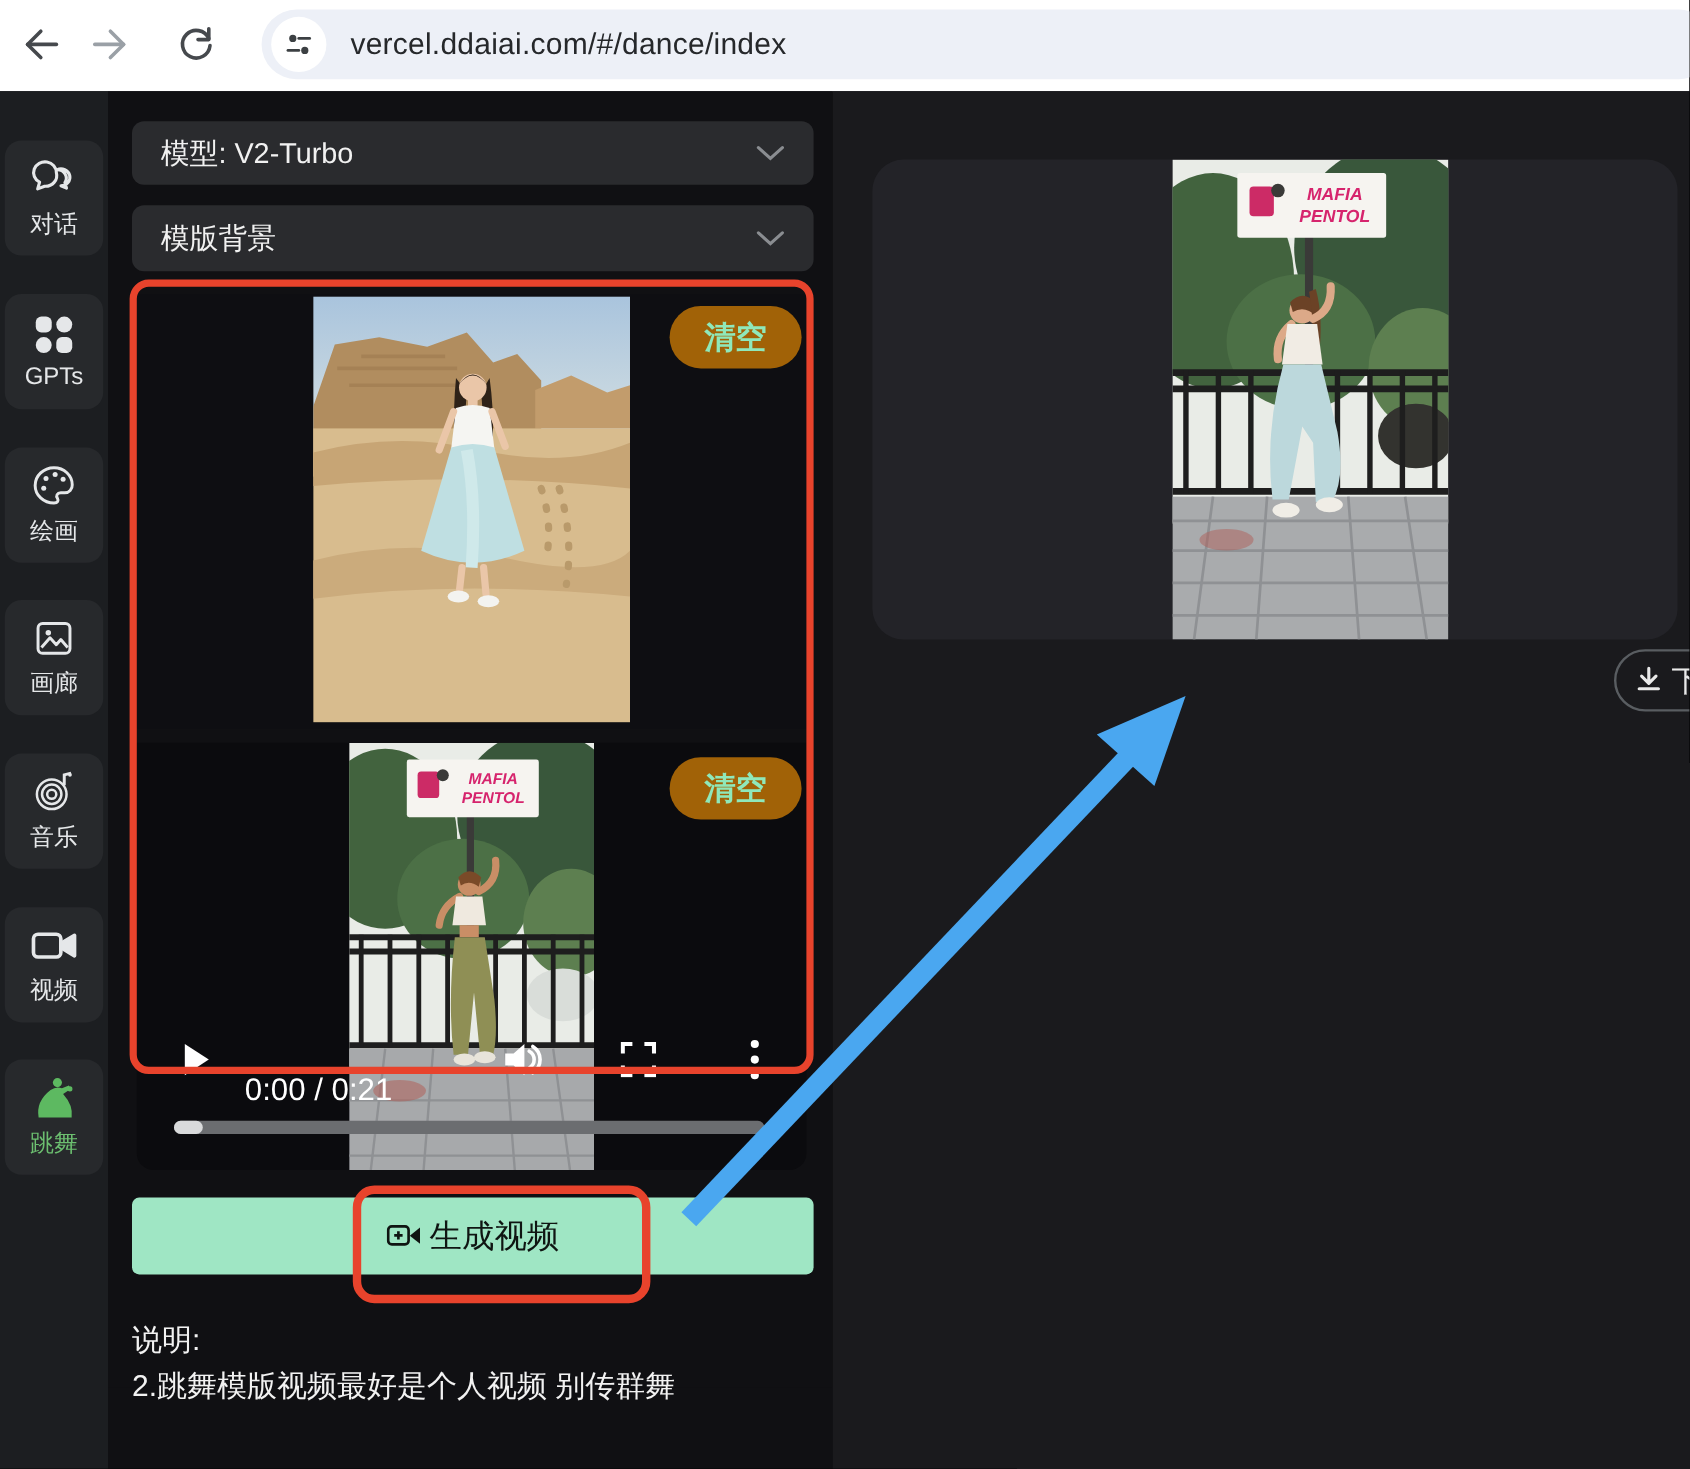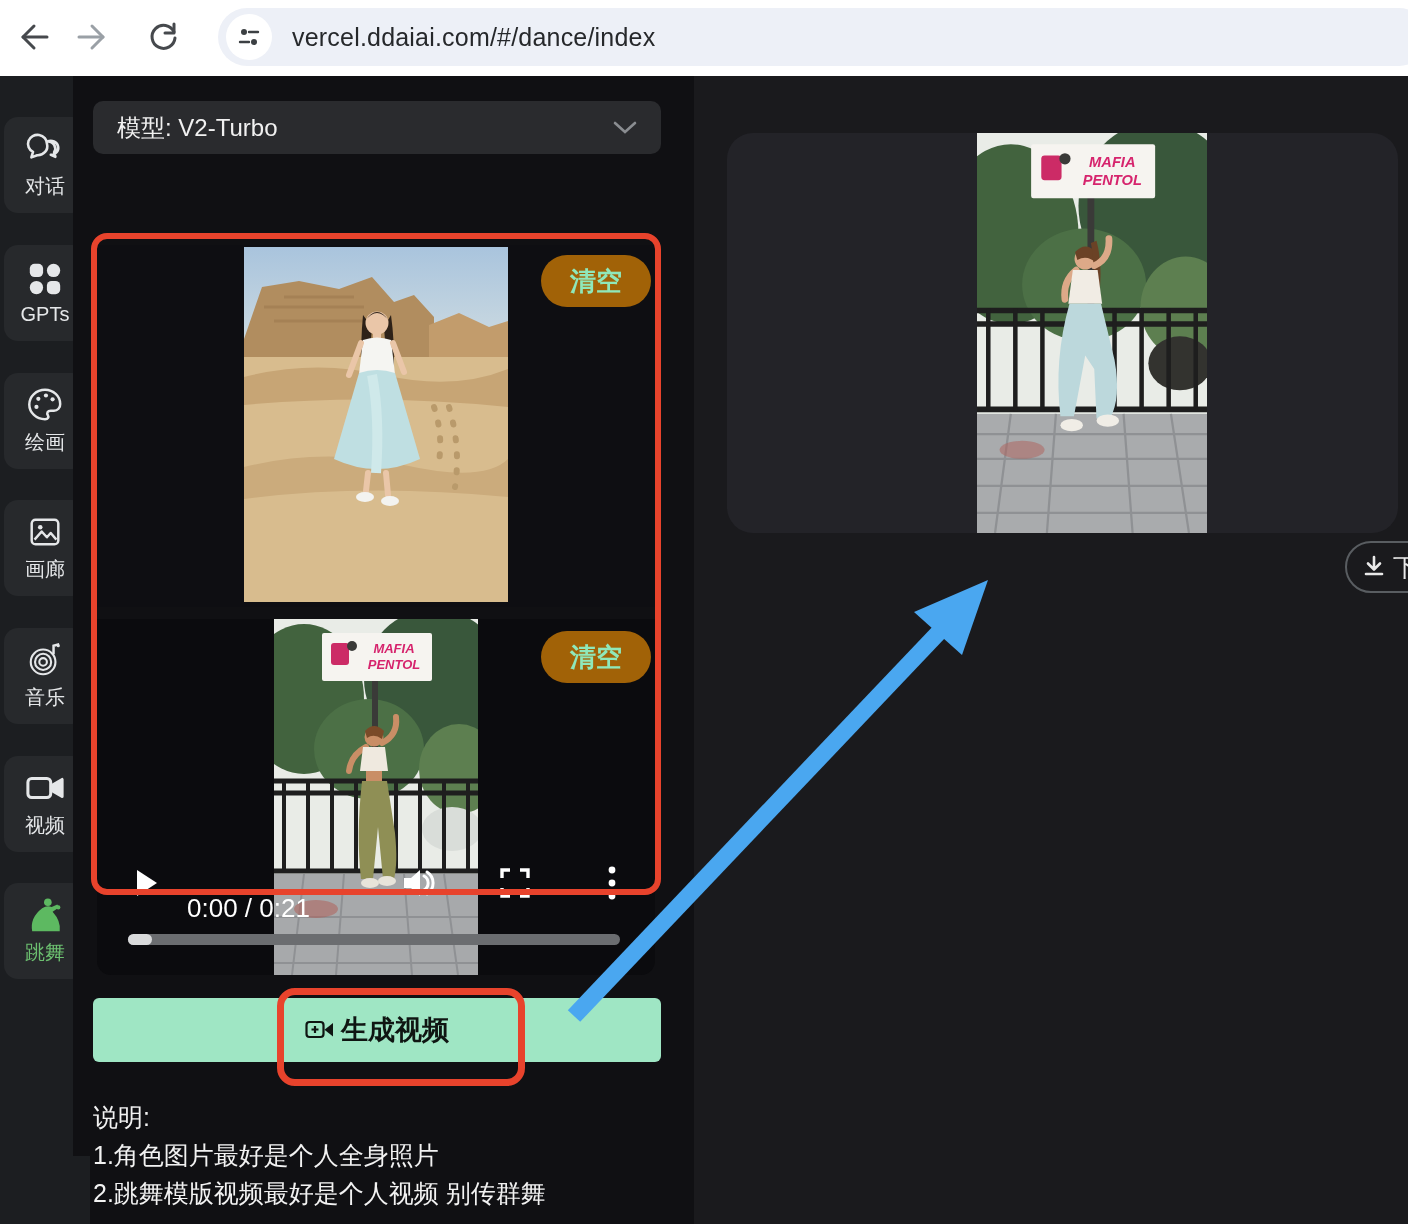--- a/index.html
+++ b/index.html
@@ -21,21 +21,21 @@
 
   
   .sidebar { position:absolute; left:0; top:0; width:90px; height:1148px; background:#1c1e21; }
   .side-item { position:absolute; left:4px; width:82px; height:96px; border-radius:14px; background:#27292c;
                display:flex; flex-direction:column; align-items:center; justify-content:center; gap:5px; cursor:pointer; }
   .side-item .lbl { font-size:20px; color:#e5e7e9; }
   .side-item.active .lbl { color:#6cbf70; }
   .si-0{top:41px;} .si-1{top:169px;} .si-2{top:297px;} .si-3{top:424px;} .si-4{top:552px;} .si-5{top:680px;} .si-6{top:807px;}
 
   
-  .left-panel { position:absolute; left:73px; top:0; width:604px; height:1080px; background:#101013; }
+  .left-panel { position:absolute; left:90px; top:0; width:604px; height:1080px; background:#101013; }
   .dropdown { position:absolute; left:20px; width:568px; background:#2a2b2e; border-radius:10px; display:flex; align-items:center; padding:0 24px; cursor:pointer; }
   .dd-1 { top:25px; height:53px; }
   .dd-2 { top:95px; height:55px; }
   .dropdown .dd-text { font-size:24px; color:#f1f1f1; }
   .dropdown .chev { margin-left:auto; }
 
   .slot { position:absolute; left:24px; width:558px; background:#0e0e12; overflow:hidden; }
   .slot-image { top:169px; height:362px; }
   .slot-video { top:543px; height:356px; background:#0b0b0e; border-radius:0 0 14px 14px; }
   .media-art { position:absolute; top:0; }
@@ -52,21 +52,21 @@
   .ctrl-play { left:30px; top:6px; width:40px; height:40px; }
   .ctrl-time { position:absolute; left:90px; top:12px; font-size:26px; color:#ffffff; white-space:nowrap;margin-top:24px; }
   .ctrl-vol  { left:300px; top:6px; width:44px; height:40px; }
   .ctrl-fs   { left:398px; top:8px; width:40px; height:36px; }
   .ctrl-menu { left:500px; top:6px; width:30px; height:40px; }
 
   .scrubber { position:absolute; left:31px; top:315px; width:492px; height:11px; border-radius:6px; background:#6b6d70; cursor:pointer; }
   .scrub-fill { position:absolute; left:0; top:0; width:24px; height:11px; border-radius:6px; background:#d9dadb; }
 
   .generate-btn { position:absolute; left:20px; top:922px; width:568px; height:64px; border:none; border-radius:6px;
-                  background:#9fe6c4; color:#0f1512; font-size:27px; font-weight:700; font-family:"Liberation Sans",sans-serif;
+                  background:#9fe6c4; color:#0f1512; font-size:27px; font-weight:400; font-family:"Liberation Sans",sans-serif;
                   display:flex; align-items:center; justify-content:center; gap:6px; cursor:pointer; }
 
   .notes { position:absolute; left:20px; top:1022px; color:#f2f2f2; font-size:25px; line-height:38px; }
 
   .anno-box { position:absolute; border:6px solid #e8432c; border-radius:16px; pointer-events:none; z-index:30; }
   .anno-uploads { left:18px; top:157px; width:570px; height:662px; }
   .anno-generate { left:204px; top:912px; width:248px; height:98px; border-width:7px; border-radius:18px; }
 
   
   .right-panel { position:absolute; left:694px; top:0; width:714px; height:1148px; background:#1a1a1d; }
@@ -182,20 +182,26 @@
 
     <section class="left-panel">
 
       <div class="dropdown dd-1">
         <span class="dd-text">模型: V2-Turbo</span>
         <svg class="chev" width="24" height="14" viewBox="0 0 24 14" fill="none" stroke="#8a8d91" stroke-width="2.6" stroke-linecap="round">
             <path d="M2 2 L12 11 L22 2"></path>
           </svg>
       </div>
 
+      <div class="dropdown dd-2">
+        <span class="dd-text">模版背景</span>
+        <svg class="chev" width="24" height="14" viewBox="0 0 24 14" fill="none" stroke="#8a8d91" stroke-width="2.6" stroke-linecap="round">
+            <path d="M2 2 L12 11 L22 2"></path>
+          </svg>
+      </div>
 
       <div class="slot slot-image">
         <svg class="media-art photo-art" width="264" height="355" viewBox="0 0 264 355">
           <defs>
             <linearGradient id="sky1" x1="0" y1="0" x2="0" y2="1">
               <stop offset="0" stop-color="#a9c4dd"></stop>
                 <stop offset="1" stop-color="#dfe6e3"></stop>
             </linearGradient>
           </defs>
           <rect width="264" height="150" fill="url(#sky1)"></rect>
@@ -296,21 +302,20 @@
         <svg width="30" height="24" viewBox="0 0 30 24" fill="none" stroke="#0f1512" stroke-width="2.2" stroke-linejoin="round">
           <rect x="1.5" y="4" width="17" height="15" rx="3"></rect>
           <path d="M10 8 V15 M6.5 11.5 H13.5"></path>
           <path d="M28 5 V18.5 L19.5 11.75 Z" fill="#0f1512" stroke="none"></path>
         </svg>
         <span>生成视频</span>
       </button>
 
       <div class="notes">
         <div>说明:</div>
-        <div>1.角色图片最好是个人全身照片</div>
         <div>2.跳舞模版视频最好是个人视频 别传群舞</div>
       </div>
 
       <div class="anno-box anno-uploads"></div>
       <div class="anno-box anno-generate"></div>
     </section>
 
     <section class="right-panel">
       <div class="result-card"></div>
       <svg class="result-video" width="230" height="400" viewBox="0 0 204 356" preserveAspectRatio="none">

